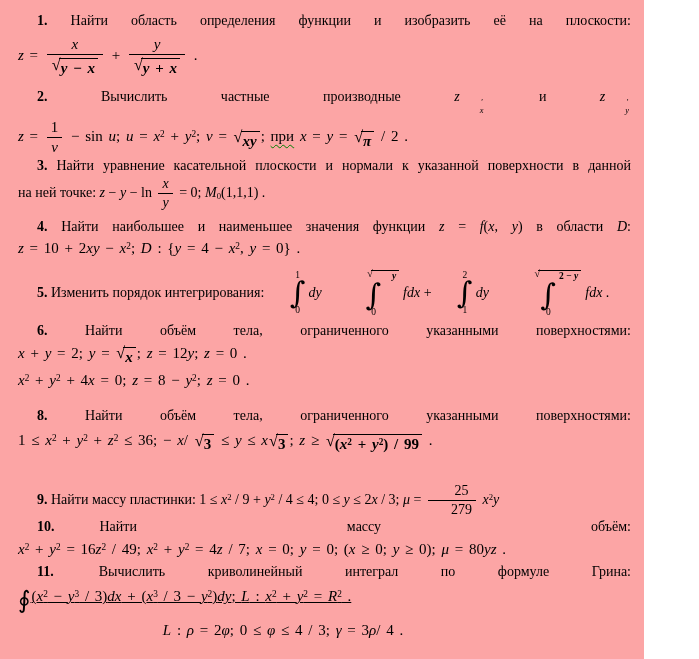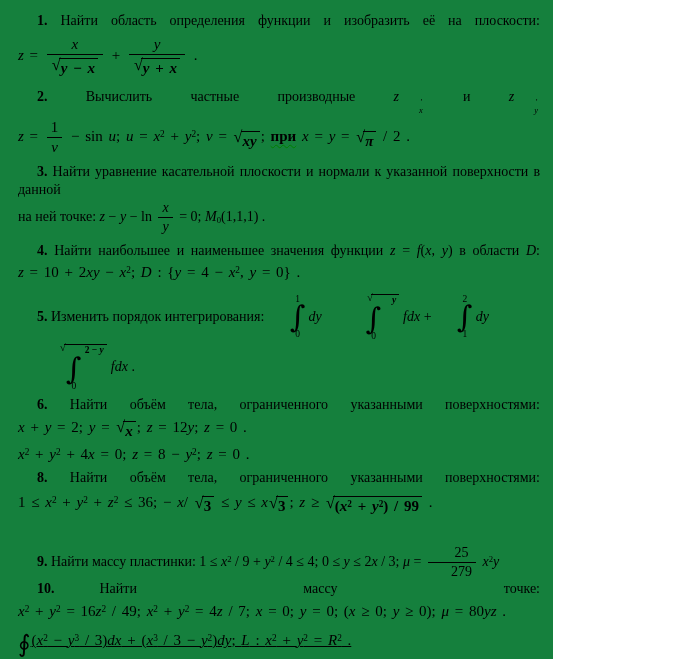--- a/index.html
+++ b/index.html
@@ -1,18 +1,18 @@
 <!DOCTYPE html>
 <html><head>
 <meta charset="utf-8">
 <style>
   * { margin:0; padding:0; box-sizing:border-box; }
   html,body { width:699px; height:659px; overflow:hidden; }
   body { font-family:"Liberation Serif", serif; color:#000; background:#fff; }
-  .page { width:553px; height:659px; padding:12px 13px 4px 18px; background:#15803d; }
+  .page { width:644px; height:659px; padding:12px 13px 4px 18px; background:#fca5a5; }
 
   .line { display:block; font-size:14px; line-height:18px; }
   .ind { text-indent:19px; }
   .jfull { text-align:justify; text-align-last:justify; }
   .formula { font-size:15px; word-spacing:2px; }
   .center-col { width:530px; text-align:center; }
 
   .l-text { line-height:18px; }
   .l-f1 { line-height:50px; }
   .l-f2 { line-height:42px; }
@@ -21,26 +21,26 @@
   .l-f5 { line-height:50px; }
   .l-f6 { line-height:26px; }
   .l-f8 { line-height:30px; }
   .l-f9 { line-height:36px;margin-top:27px; }
   .l-f10 { line-height:26px; }
   .l-f11 { line-height:30px;text-decoration:underline; }
   .l-f12 { line-height:24px; }
 
   .p1 { margin-top:0; }
   .p2 { margin-top:8px; }
-  .p3 { margin-top:6px; }
+  .p3 { }
   .p4 { margin-top:6px; }
   .p5 { margin-top:8px; }
   .p6 { margin-top:4px; }
   .p7 { margin-top:1px; }
-  .p8 { margin-top:2px; }
+  .p8 { margin-top:14px; }
   .p9 { margin-top:2px; }
   .p10 { margin-top:0; }
   .p11 { margin-top:1px; }
   .p12 { margin-top:7px; }
 
   
   .m-b { font-weight:bold; }
   .m-u { font-style:normal; }
   .m-i { font-style:italic; }
   .m-s { font-size:0.62em; vertical-align:0.45em; line-height:0; }
@@ -57,21 +57,21 @@
   .m-qr { font-size:1.08em; line-height:1.05; position:relative; top:-0.06em; }
   .m-qb { display:inline-block; border-top:1px solid currentColor; line-height:1.2;
           padding:0 3px 0 2px; margin-left:-2px; margin-top:0.04em;font-weight:bold; }
   .m-int { display:inline-flex; flex-direction:column; align-items:center;
            vertical-align:middle; margin:0 3px; }
   .m-ih, .m-il { font-size:9.5px; line-height:9px; word-spacing:0; }
   .m-is { font-size:30px; line-height:26px; font-family:"DejaVu Serif","DejaVu Sans",serif; }
   .m-o { font-size:24px; line-height:20px; vertical-align:-0.28em;
          font-family:"DejaVu Sans","DejaVu Serif",sans-serif; margin-right:1px; }
   .m-wavy { text-decoration-line:underline; text-decoration-style:wavy;
-            text-decoration-thickness:1px; text-underline-offset:3px;font-weight:bold; }
+            text-decoration-thickness:1px; text-underline-offset:3px; }
   .m-g { display:inline-block; height:1px; }
 </style>
 </head>
 <body style="background: rgb(255, 255, 255); color: rgb(0, 0, 0);">
 
 <div class="page">
 
   <section class="prob p1">
     <div class="line l-text ind jfull"><span class="m-b">1.</span><span class="m-u"> Найти область определения функции и изобразить её на плоскости:</span></div>
     <div class="line l-f1 formula"><span class="m-i">z</span><span class="m-u"> = </span><span class="m-f">
@@ -175,24 +175,26 @@
   </section>
 
   <section class="prob p9">
     <div class="line l-f9 ind"><span class="m-b">9.</span><span class="m-u">  Найти массу пластинки: 1 ≤ </span><span class="m-i">x</span><span class="m-s">2</span><span class="m-u"> / 9 + </span><span class="m-i">y</span><span class="m-s">2</span><span class="m-u"> / 4 ≤ 4; 0 ≤ </span><span class="m-i">y</span><span class="m-u"> ≤ 2</span><span class="m-i">x</span><span class="m-u"> / 3; </span><span class="m-i">μ</span><span class="m-u"> = </span><span class="m-f">
           <span class="m-fn"><span class="m-u">25</span></span>
           <span class="m-fd"><span class="m-u">279</span></span>
         </span><span class="m-u"> </span><span class="m-i">x</span><span class="m-s">2</span><span class="m-i">y</span></div>
   </section>
 
   <section class="prob p10">
-    <div class="line l-text ind jfull"><span class="m-b">10.</span><span class="m-g" style="width: 45px;"></span><span class="m-u">Найти массу точке:</span></div>
+    <div class="line l-text ind jfull"><span class="m-b">10.</span><span class="m-g" style="width: 45px;"></span><span class="m-u">Найти массу объём:</span></div>
     <div class="line l-f10 formula"><span class="m-i">x</span><span class="m-s">2</span><span class="m-u"> + </span><span class="m-i">y</span><span class="m-s">2</span><span class="m-u"> = 16</span><span class="m-i">z</span><span class="m-s">2</span><span class="m-u"> / 49;  </span><span class="m-i">x</span><span class="m-s">2</span><span class="m-u"> + </span><span class="m-i">y</span><span class="m-s">2</span><span class="m-u"> = 4</span><span class="m-i">z</span><span class="m-u"> / 7;  </span><span class="m-i">x</span><span class="m-u"> = 0;  </span><span class="m-i">y</span><span class="m-u"> = 0; (</span><span class="m-i">x</span><span class="m-u"> ≥ 0;  </span><span class="m-i">y</span><span class="m-u"> ≥ 0); </span><span class="m-i">μ</span><span class="m-u"> = 80</span><span class="m-i">yz</span><span class="m-u"> .</span></div>
   </section>
 
   <section class="prob p11">
+    <div class="line l-text ind jfull"><span class="m-b">11.</span><span class="m-g" style="width: 45px;"></span><span class="m-u">Вычислить криволинейный интеграл по формуле Грина:</span></div>
     <div class="line l-f11 formula"><span class="m-o">∮</span><span class="m-u">(</span><span class="m-i">x</span><span class="m-s">2</span><span class="m-u"> − </span><span class="m-i">y</span><span class="m-s">3</span><span class="m-u"> / 3)</span><span class="m-i">dx</span><span class="m-u"> + (</span><span class="m-i">x</span><span class="m-s">3</span><span class="m-u"> / 3 − </span><span class="m-i">y</span><span class="m-s">2</span><span class="m-u">)</span><span class="m-i">dy</span><span class="m-u">;  </span><span class="m-i">L</span><span class="m-u"> : </span><span class="m-i">x</span><span class="m-s">2</span><span class="m-u"> + </span><span class="m-i">y</span><span class="m-s">2</span><span class="m-u"> = </span><span class="m-i">R</span><span class="m-s">2</span><span class="m-u"> .</span></div>
   </section>
 
   <section class="prob p12">
+    <div class="line l-f12 formula center-col"><span class="m-i">L</span><span class="m-u"> :  </span><span class="m-i">ρ</span><span class="m-u"> = 2</span><span class="m-i">φ</span><span class="m-u">; 0 ≤ </span><span class="m-i">φ</span><span class="m-u"> ≤ 4 / 3;  </span><span class="m-i">γ</span><span class="m-u"> = 3</span><span class="m-i">ρ</span><span class="m-u">/ 4 .</span></div>
   </section>
 
 </div>
 
 </body></html>

